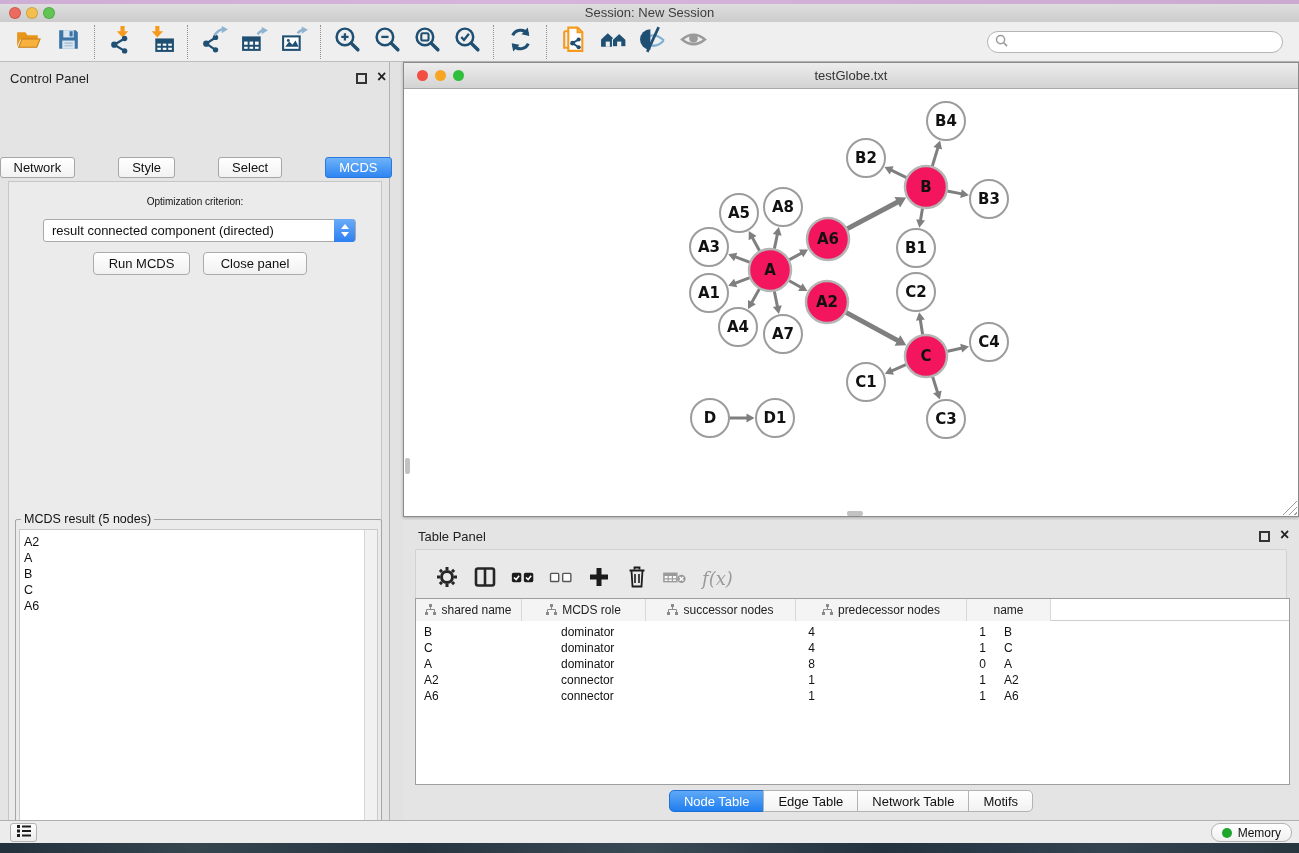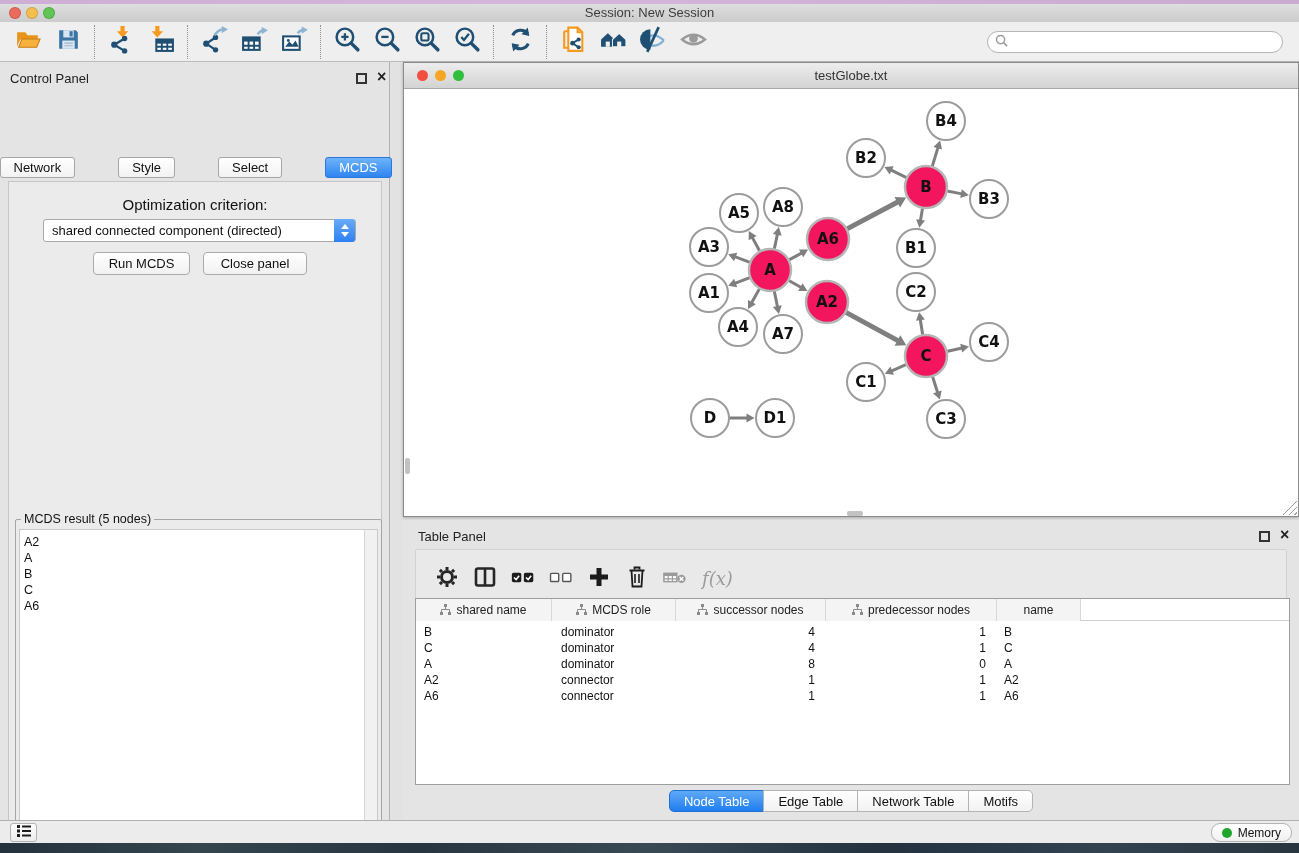--- a/index.html
+++ b/index.html
@@ -25,21 +25,21 @@
   .control-panel { position:absolute; left:0; top:62px; width:390px; height:758px; background:#e4e4e4; border-right:1px solid #b2b2b2; }
   .panel-head { position:relative; height:30px; }
   .panel-head .ph-title { position:absolute; left:10px; top:9px; font-size:13px; color:#222; }
   .float-icon { position:absolute; width:11px; height:11px; border:2px solid #333; top:11px; }
   .close-icon { position:absolute; top:5px; font-size:16px; font-weight:bold; color:#222; line-height:20px; }
   .cp-float { left:356px; } .cp-close { left:377px; }
   .cp-tabs { position:absolute; left:0; top:95px; width:100%; display:flex; justify-content:center;gap:41px; }
   .cp-tab { height:21px; line-height:20px; padding:0 13px; font-size:13px; background:linear-gradient(#ffffff,#f2f2f2); border:1px solid #a6a6a6; border-radius:3px; margin-left:2px; color:#111; }
   .cp-tab.active { background:linear-gradient(#6db3f8,#2f85f1); border-color:#2a78dd; color:#fff; }
   .cp-content { position:absolute; left:8px; top:119px; width:374px; height:681px; background:#ebebeb; border:1px solid #c6c6c6; }
-  .opt-label { position:absolute; left:0; top:14px; width:100%; text-align:center; font-size:15px; color:#111; }
+  .opt-label { position:absolute; left:0; top:14px; width:100%; text-align:center; font-size:10px; color:#111; }
   .opt-select { position:absolute; left:34px; top:37px; width:313px; height:23px; background:#fff; border:1px solid #a9a9a9; border-radius:3px; font-size:13px; line-height:21px; padding-left:8px; color:#111; }
   .opt-spinner { position:absolute; right:0; top:-1px; width:21px; height:23px; background:linear-gradient(#68abf8,#2d7ff2); border-radius:0 3px 3px 0; display:flex; flex-direction:column; align-items:center; justify-content:center; gap:3px; }
   .chev-up { width:0; height:0; border-left:4px solid transparent; border-right:4px solid transparent; border-bottom:5px solid #fff; }
   .chev-down { width:0; height:0; border-left:4px solid transparent; border-right:4px solid transparent; border-top:5px solid #fff; }
   .cp-btn { position:absolute; top:70px; height:23px; background:linear-gradient(#ffffff,#f1f1f1); border:1px solid #ababab; border-radius:4px; font-size:13px; color:#111; text-align:center; line-height:21px; }
   .btn-run { left:84px; width:97px; } .btn-close { left:194px; width:104px; }
   .groupbox { position:absolute; left:6px; top:337px; width:367px; height:342px; border:1px solid #a5a5a5; border-radius:2px; }
   .groupbox .legend { position:absolute; top:-8px; left:5px; background:#ebebeb; padding:0 3px; font-size:12.5px; color:#111; }
   .mcds-list { position:absolute; left:3px; top:9px; right:3px; bottom:3px; background:#fff; border:1px solid #c9c9c9; overflow:hidden; }
   .mcds-scroll { position:absolute; right:0; top:0; bottom:0; width:13px; background:#f1f1f1; border-left:1px solid #d6d6d6; }
@@ -256,21 +256,21 @@
   </div>
   <div class="cp-tabs">
       <div class="cp-tab">Network</div>
       <div class="cp-tab">Style</div>
       <div class="cp-tab">Select</div>
       <div class="cp-tab active">MCDS</div>
     </div>
   <div class="cp-content">
     <div class="opt-label">Optimization criterion:</div>
     <div class="opt-select">
-      <span>shared connected component (directed)</span>
+      <span>result connected component (directed)</span>
       <span class="opt-spinner">
           <span class="chev-up"></span>
           <span class="chev-down"></span>
         </span>
     </div>
     <div class="cp-btn btn-run">Run MCDS</div>
     <div class="cp-btn btn-close">Close panel</div>
     <div class="groupbox">
       <span class="legend">MCDS result (5 nodes)</span>
       <div class="mcds-list">
@@ -439,21 +439,21 @@
             <circle cx="20" cy="14" r="4.5" fill="#9a9a9a"></circle>
             <path d="M18 12 l4 4 M22 12 l-4 4" stroke="#fff" stroke-width="1.5"></path>
           </svg></span>
       </div>
     <div class="tt-btn" style="width:auto;">
         <span class="fx-label">f(x)</span>
       </div>
   </div>
   <div class="data-table">
     <div class="thead">
-        <div class="th" style="width: 136px;">
+        <div class="th" style="width: 106px;">
           <span style="display: inline-flex;">
             <svg viewBox="0 0 11 12">
               <g fill="#8a8a8a">
                 <rect x="4" y="0" width="3" height="3"></rect>
                 <rect x="0" y="8" width="3" height="3"></rect>
                 <rect x="8" y="8" width="3" height="3"></rect>
               </g>
               <path d="M5.5 3 v2.5 M1.5 5.5 h8 M1.5 5.5 v2.5 M9.5 5.5 v2.5" stroke="#8a8a8a" stroke-width="1" fill="none"></path>
             </svg>
           </span>

